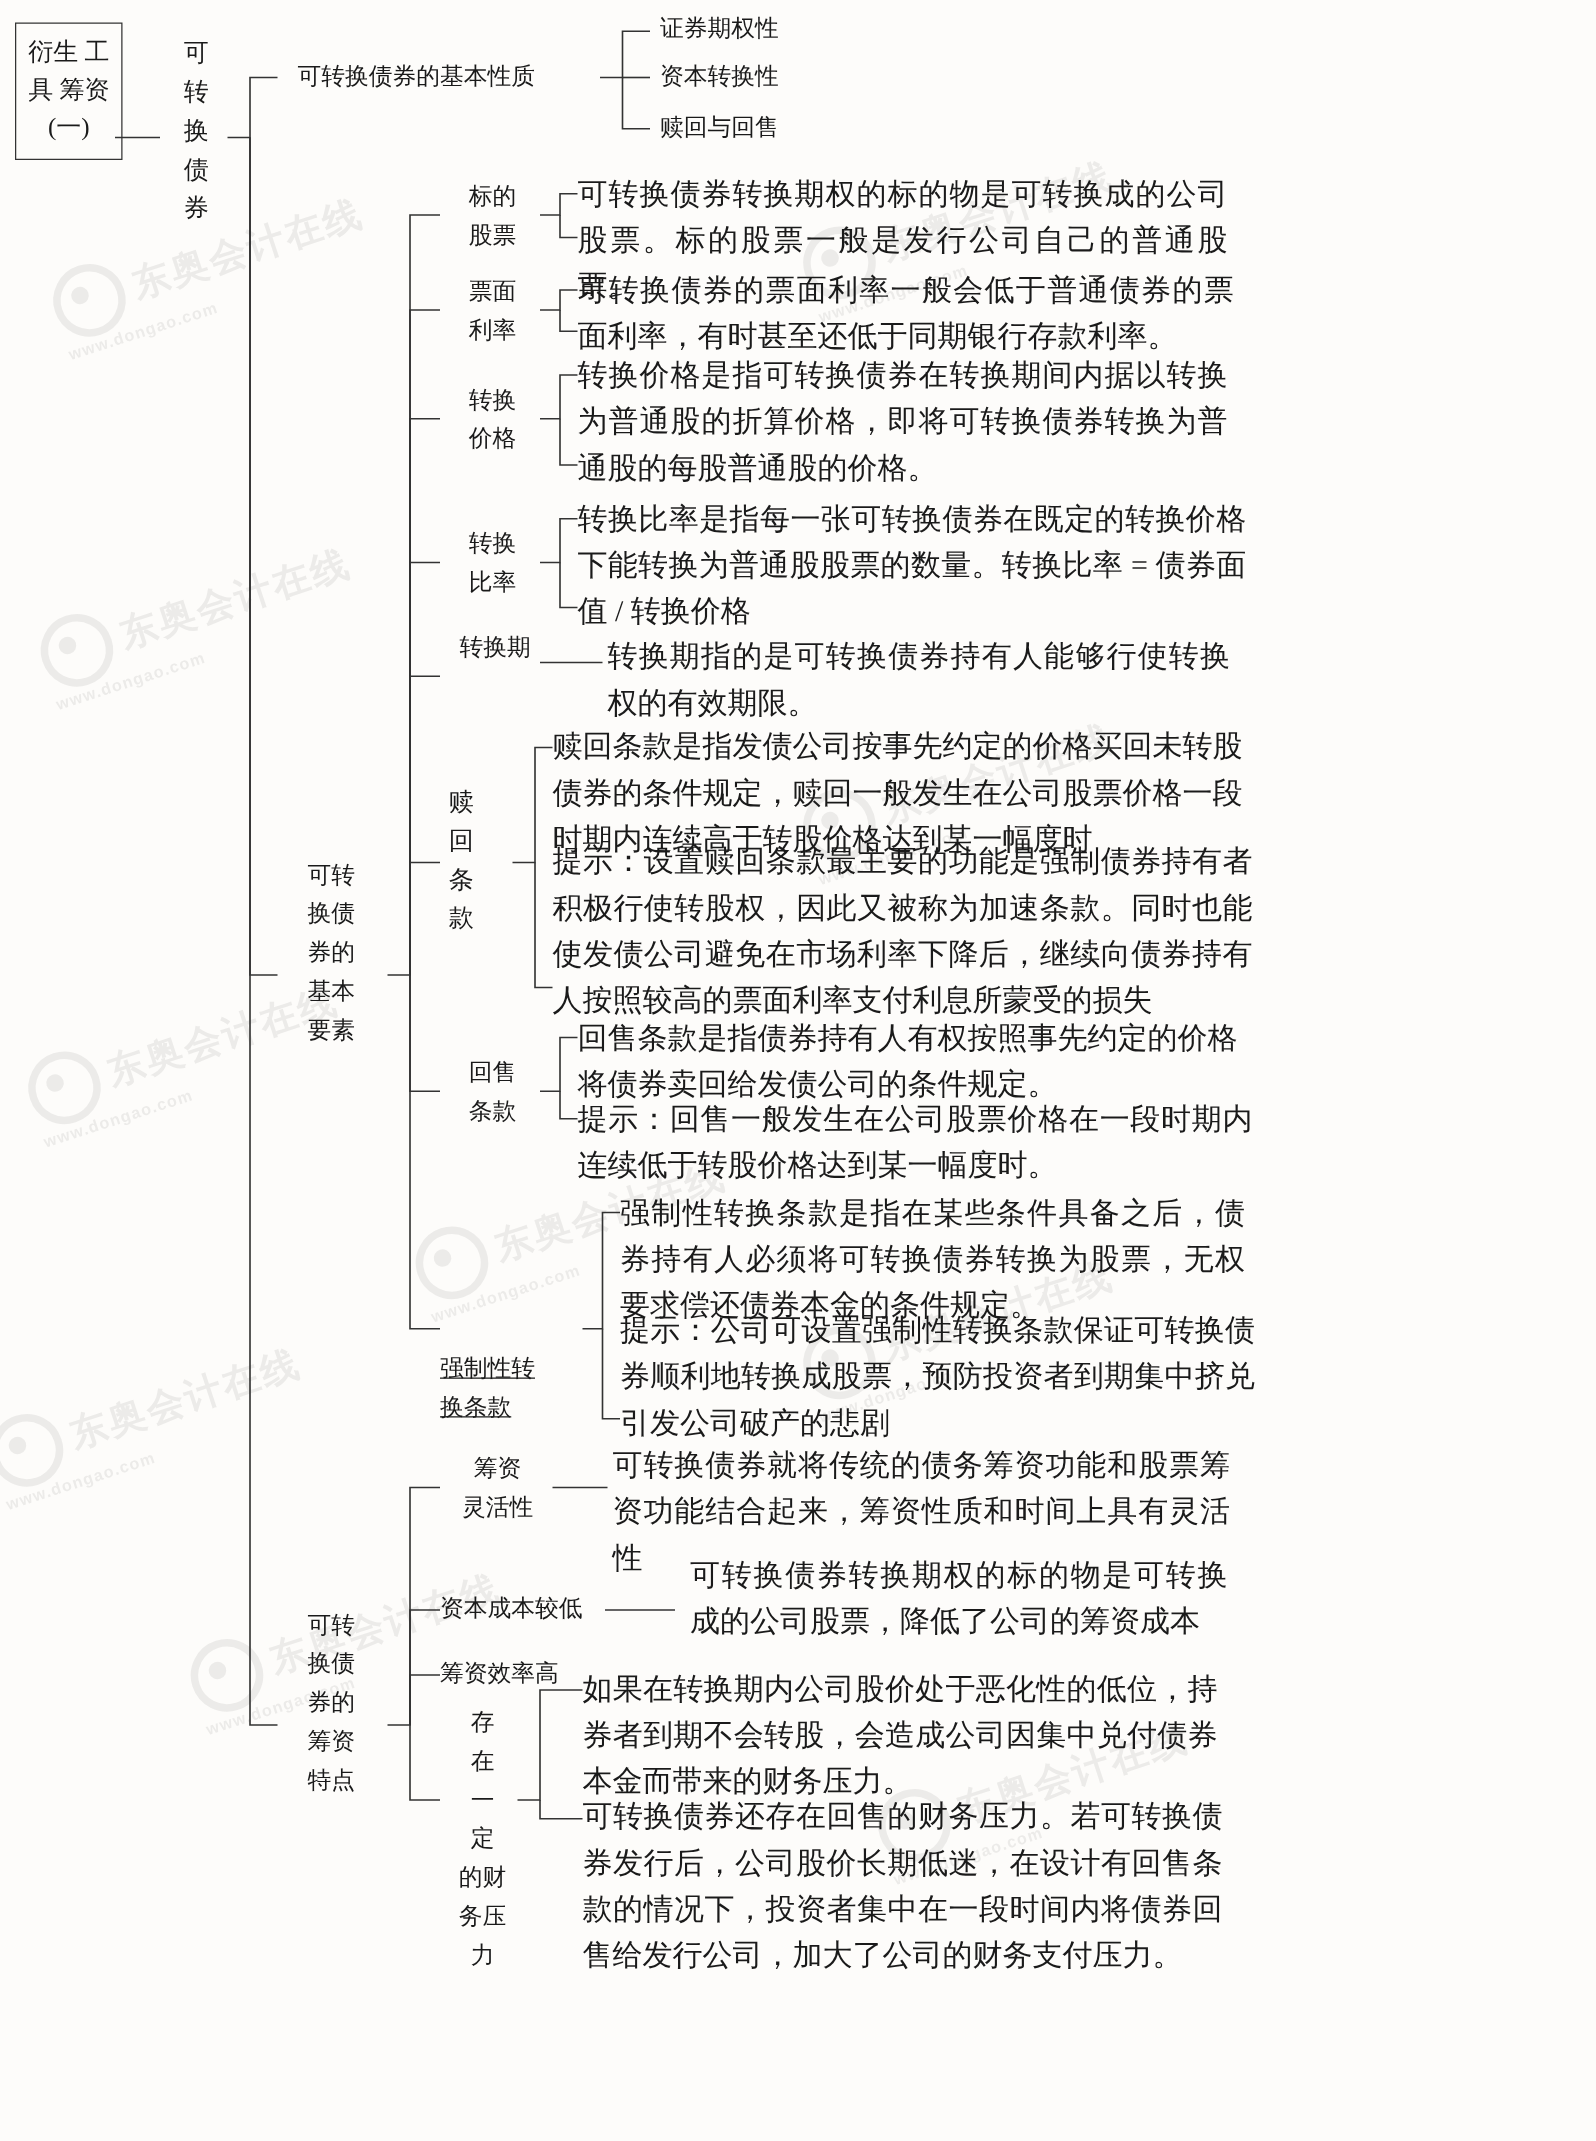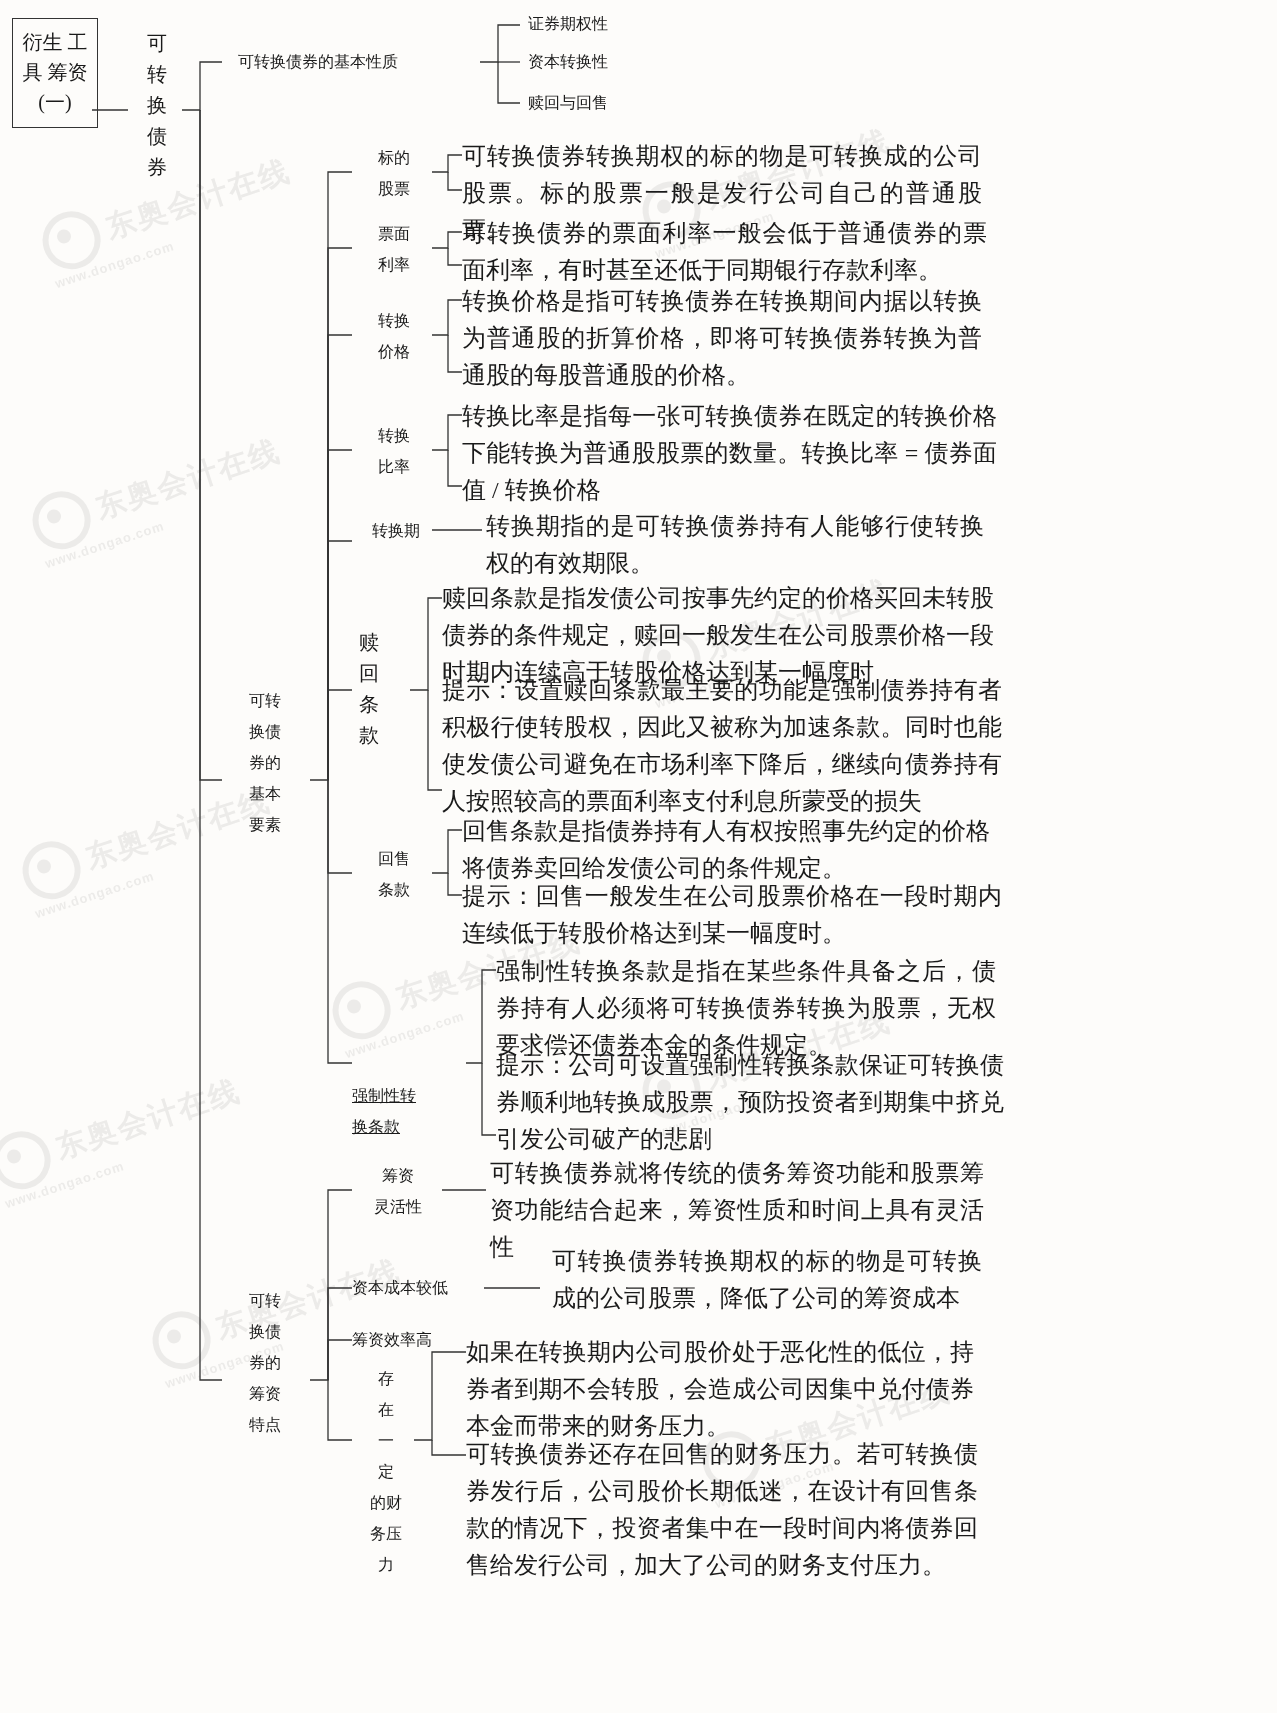--- a/index.html
+++ b/index.html
@@ -58,21 +58,21 @@
     width: 76px;
     border: 1px solid #333;
     padding: 8px 4px 10px 4px;
     text-align: center;
     font-size: 20px;
     line-height: 30px;
     background: transparent;
   }
   .node {
     position: absolute;
-    font-size: 16px;
+    font-size: 19px;
     line-height: 31px;
     white-space: pre-line;
   }
   .node.vert {
     font-size: 20px;
     line-height: 31px;
     text-align: center;
     width: 26px;
   }
   .text-block {
@@ -258,21 +258,21 @@
   <div class="text-block" style="left:462px; top:215px; width:525px;">可转换债券的票面利率一般会低于普通债券的票面利率，有时甚至还低于同期银行存款利率。</div>
 
   <div class="node" style="left:356px; top:305px; width:76px; text-align:center;">转换
 价格</div>
   <div class="text-block" style="left:462px; top:283px; width:520px;">转换价格是指可转换债券在转换期间内据以转换为普通股的折算价格，即将可转换债券转换为普通股的每股普通股的价格。</div>
 
   <div class="node" style="left:356px; top:420px; width:76px; text-align:center;">转换
 比率</div>
   <div class="text-block" style="left:462px; top:398px; width:535px;">转换比率是指每一张可转换债券在既定的转换价格下能转换为普通股股票的数量。转换比率 = 债券面值 / 转换价格</div>
 
-  <div class="node" style="left:356px; top:515px; width:80px; text-align:center;">转换期</div>
+  <div class="node" style="left:356px; top:503px; width:80px; text-align:center;">转换期</div>
   <div class="text-block" style="left:486px; top:508px; width:498px;">转换期指的是可转换债券持有人能够行使转换权的有效期限。</div>
 
   <div class="node vert" style="left:356px; top:627px;">赎
 回
 条
 款</div>
   <div class="text-block" style="left:442px; top:580px; width:552px;">赎回条款是指发债公司按事先约定的价格买回未转股债券的条件规定，赎回一般发生在公司股票价格一段时期内连续高于转股价格达到某一幅度时</div>
   <div class="text-block" style="left:442px; top:672px; width:560px;">提示：设置赎回条款最主要的功能是强制债券持有者积极行使转股权，因此又被称为加速条款。同时也能使发债公司避免在市场利率下降后，继续向债券持有人按照较高的票面利率支付利息所蒙受的损失</div>
 
   <div class="node" style="left:356px; top:843px; width:76px; text-align:center;">回售

